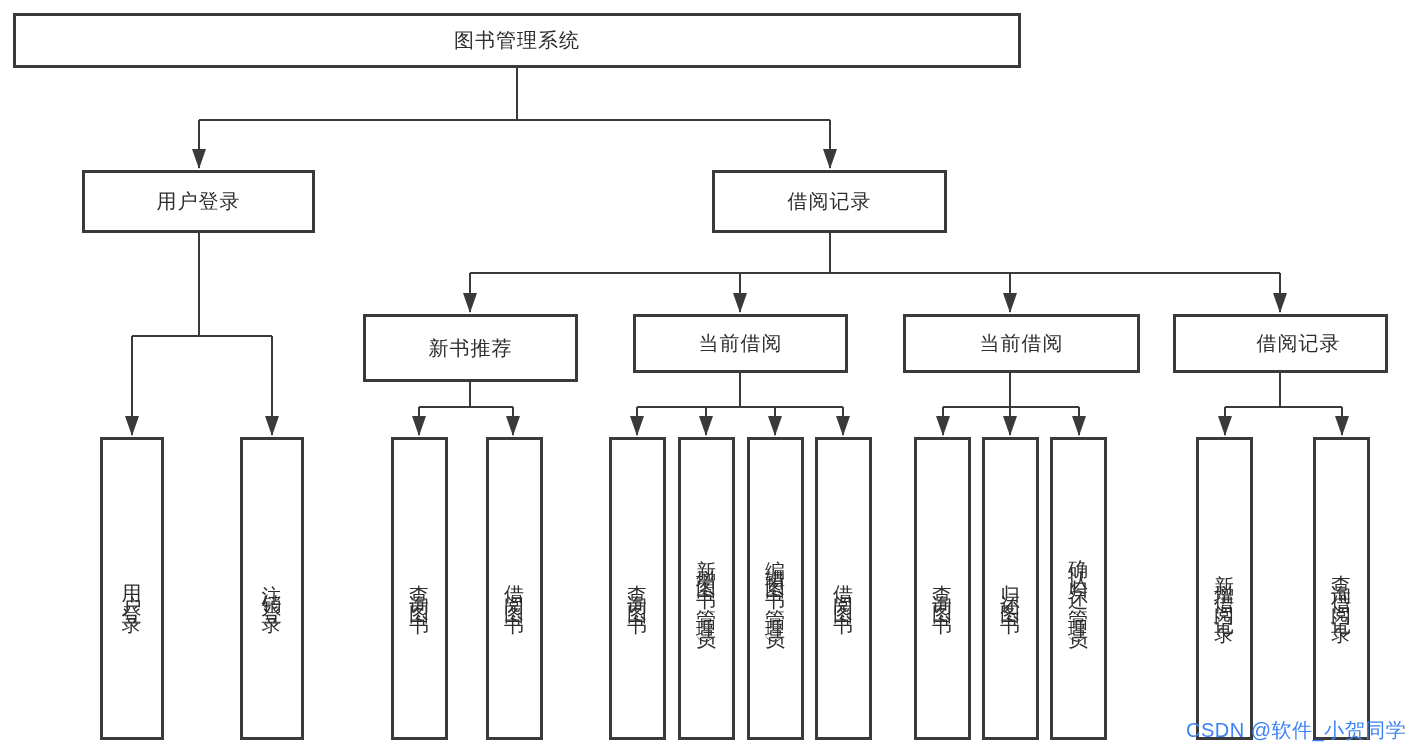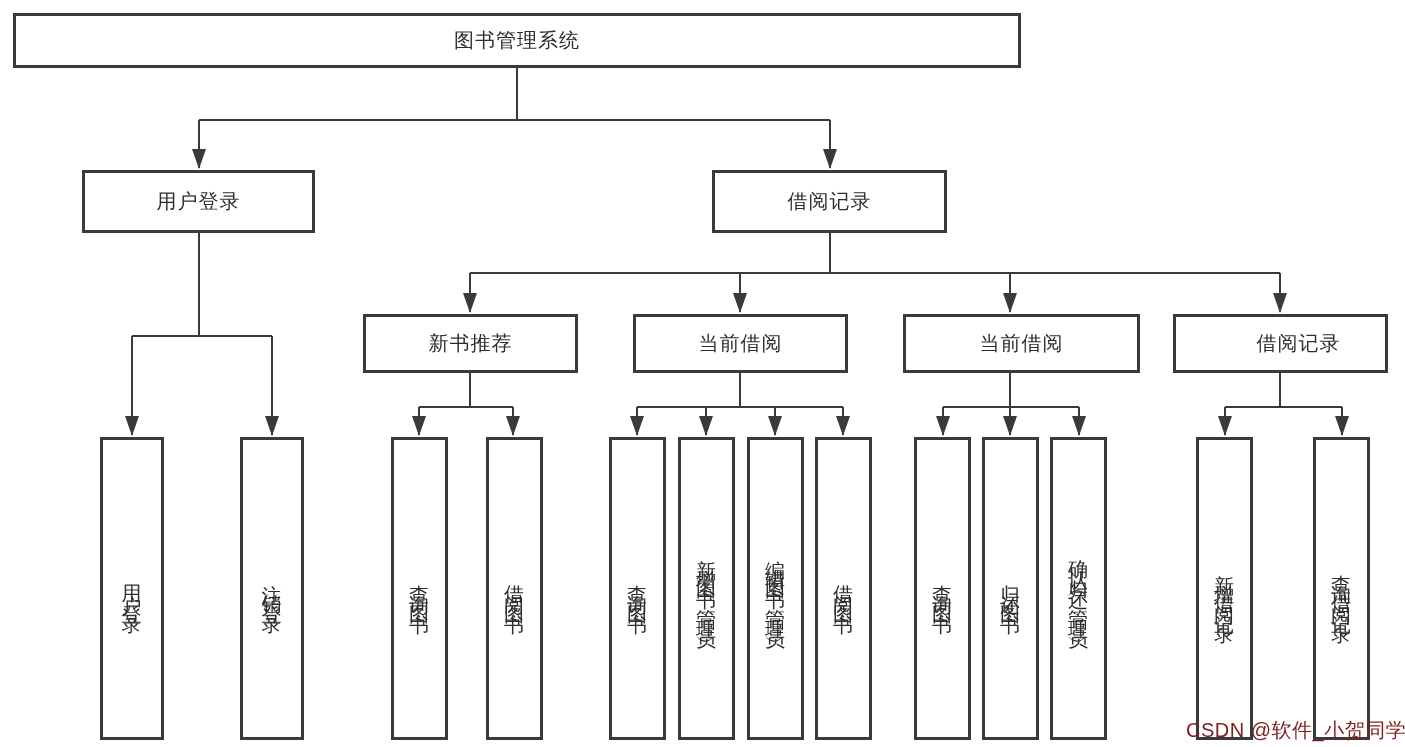--- a/index.html
+++ b/index.html
@@ -43,21 +43,21 @@
     font-size: 20px;
     letter-spacing: 10px;
     line-height: 1;
     white-space: nowrap;
   }
   .watermark {
     position: absolute;
     left: 1186px;
     top: 717px;
     font-size: 20px;
-    color: #7f1d1d;
+    color: #3b82f6;
     letter-spacing: 0.5px;
     white-space: nowrap;
     z-index: 3;
   }
 </style>
 </head>
 <body>
 
 <div id="canvas">
 
@@ -129,21 +129,21 @@
     <span>图书管理系统</span>
   </div>
 
   <div class="node h" style="left:82px; top:170px; width:233px; height:63px;">
     <span>用户登录</span>
   </div>
   <div class="node h" style="left:712px; top:170px; width:235px; height:63px;">
     <span>借阅记录</span>
   </div>
 
-  <div class="node h" style="left:363px; top:314px; width:215px; height:59px;">
+  <div class="node h" style="left:363px; top:314px; width:215px; height:68px;">
     <span>新书推荐</span>
   </div>
   <div class="node h" style="left:633px; top:314px; width:215px; height:59px;">
     <span>当前借阅</span>
   </div>
   <div class="node h" style="left:903px; top:314px; width:237px; height:59px;">
     <span>当前借阅</span>
   </div>
   <div class="node h" style="left:1173px; top:314px; width:215px; height:59px;padding-left:36px;">
     <span>借阅记录</span>

